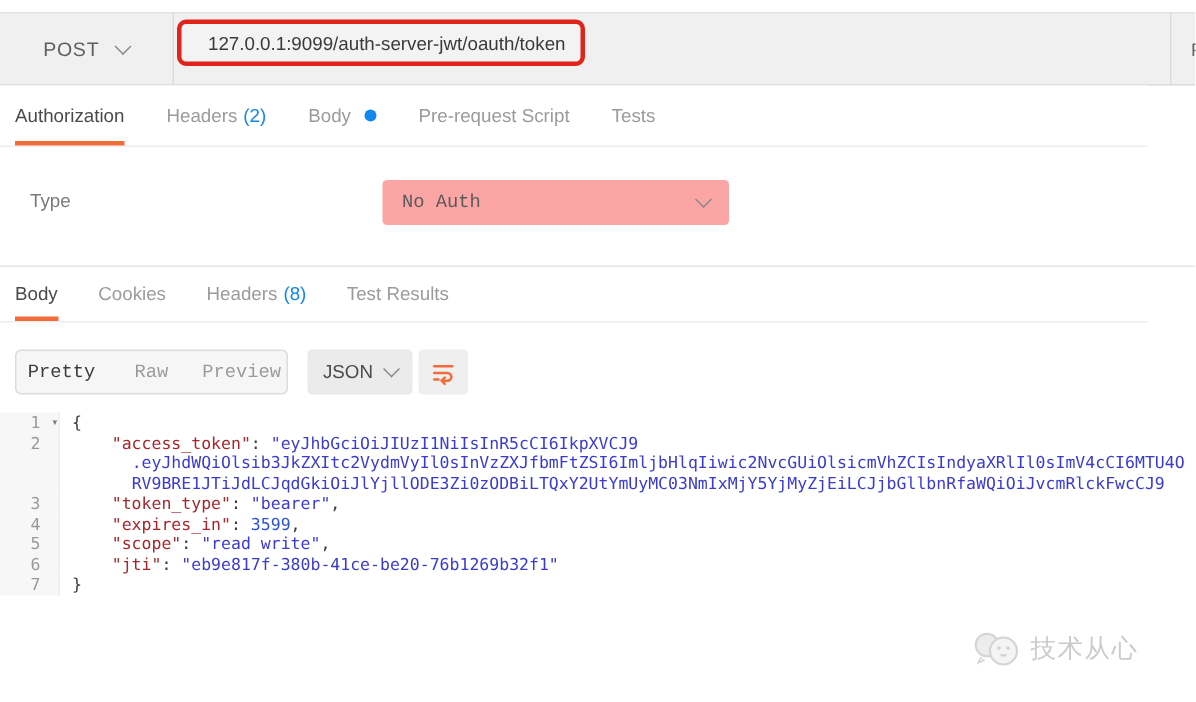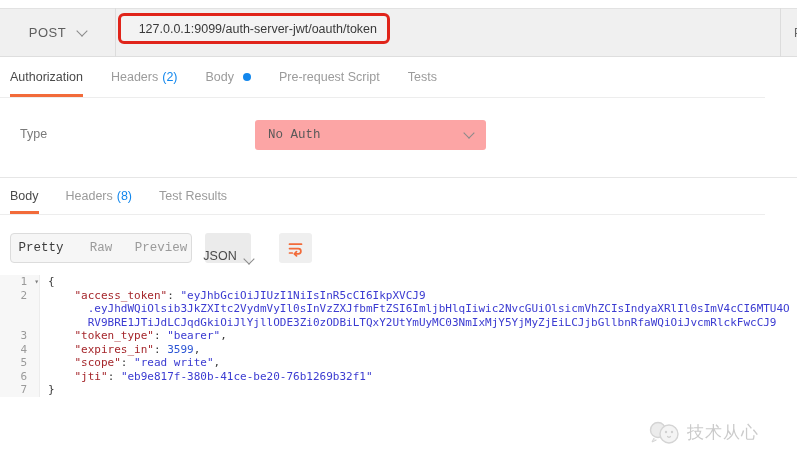--- a/index.html
+++ b/index.html
@@ -39,22 +39,22 @@
                background:#fca5a5;border-radius:3px;display:flex;align-items:center;justify-content:space-between;
                padding:0 13px;font-size:12.5px;color:#5a5a5a;cursor:pointer;font-family:Liberation Mono, monospace;}
   .section-divider{position:absolute;left:0;top:177px;width:797px;height:1px;background:#e6e6e6;}
 
   
   .view-group{position:absolute;left:10px;top:233px;height:30px;display:flex;box-sizing:border-box;
               border:1px solid #dcdcdc;border-radius:4px;background:#f6f6f6;overflow:hidden;}
   .vbtn{width:60px;display:flex;align-items:center;justify-content:center;font-size:12.5px;
         color:#9b9b9b;cursor:pointer;background:transparent;border:none;font-family:Liberation Mono, monospace;}
   .vbtn.active{color:#3c3c3c;}
-  .json-select{position:absolute;left:205px;top:233px;width:46px;height:30px;box-sizing:border-box;
-               background:#ebebeb;border-radius:3px;display:flex;align-items:flex-end;justify-content:center;
+  .json-select{position:absolute;left:205px;top:233px;width:70px;height:30px;box-sizing:border-box;
+               background:#ebebeb;border-radius:3px;display:flex;align-items:center;justify-content:center;
                gap:8px;font-size:12.5px;color:#4a4a4a;cursor:pointer;}
   .wrap-btn{position:absolute;left:279px;top:233px;width:33px;height:30px;background:#efefef;border-radius:3px;
             display:flex;align-items:center;justify-content:center;cursor:pointer;border:none;}
 
   
   .code{position:absolute;left:0;top:271px;width:797px;padding-top:4px;}
   .crow{display:flex;line-height:13.5px;font-family:"DejaVu Sans Mono",monospace;font-size:11px;}
   .gut{flex:0 0 40px;width:40px;box-sizing:border-box;background:#f7f7f7;border-right:1px solid #ececec;
        color:#9a9a9a;text-align:right;padding-right:12px;position:relative;user-select:none;}
   .fold{position:absolute;right:0px;top:0px;font-size:8px;color:#7d7d7d;cursor:pointer;line-height:13.5px;}
@@ -110,20 +110,23 @@
   <div class="auth-select">
     <span>No Auth</span>
     <span class="chev"></span>
   </div>
 
   <div class="section-divider"></div>
 
   <div class="tabrow" id="resp-tabs">
       <div class="tab active">
         <span class="tlabel">Body</span>
+      </div>
+      <div class="tab">
+        <span class="tlabel">Cookies</span>
       </div>
       <div class="tab">
         <span class="tlabel">Headers</span>
         <span class="tcount">(8)</span>
       </div>
       <div class="tab">
         <span class="tlabel">Test Results</span>
       </div>
     </div>
 

